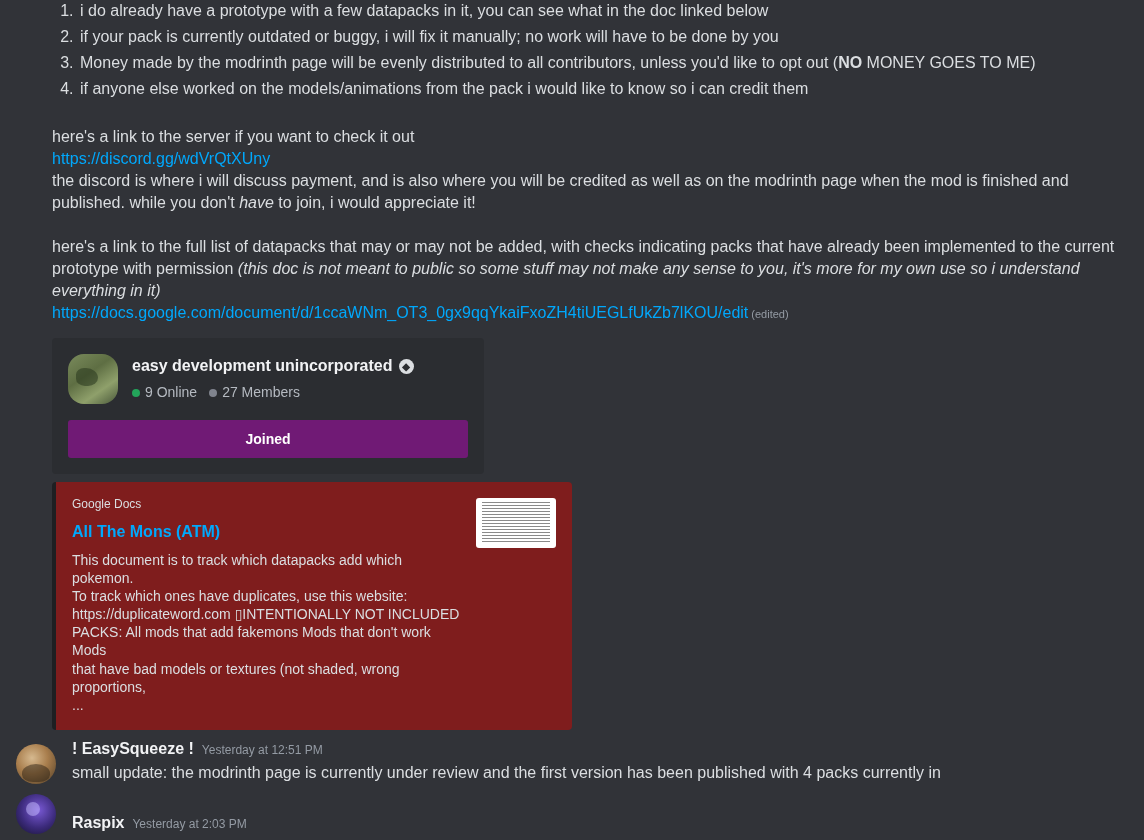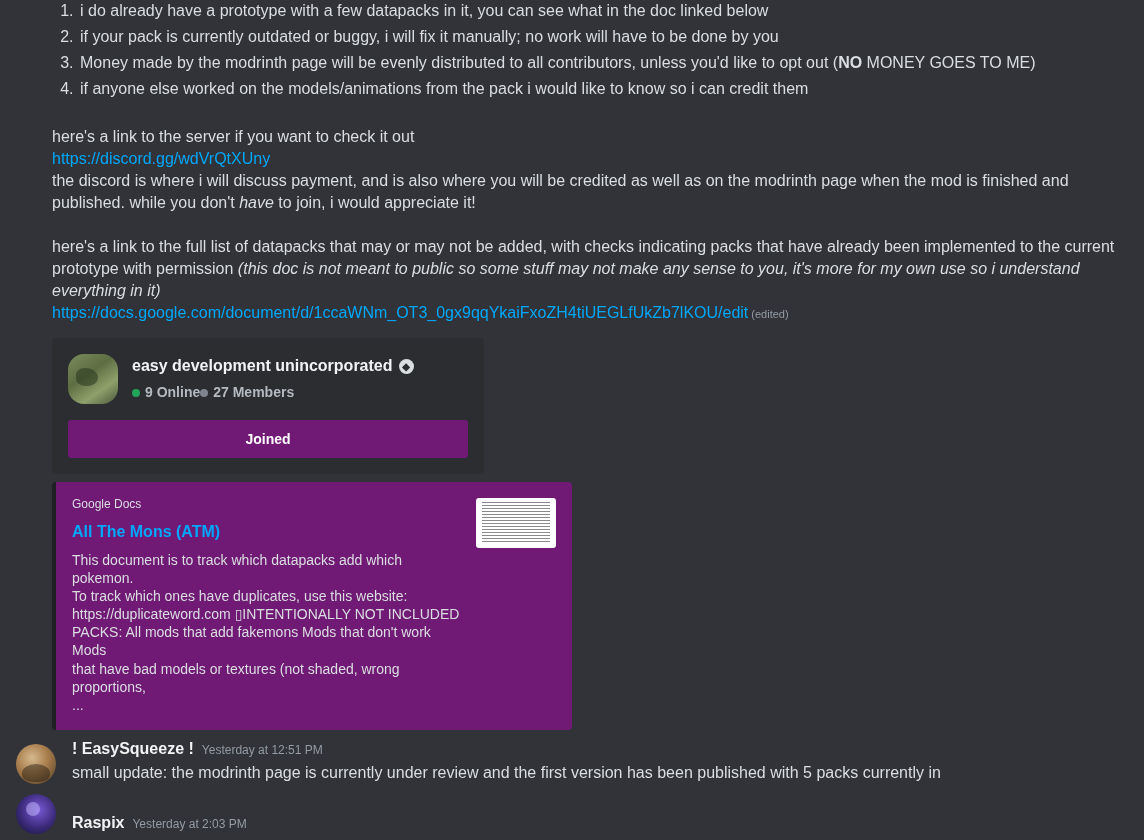--- a/index.html
+++ b/index.html
@@ -98,24 +98,25 @@
     background: #dbdee1;
     color: #2b2d31;
     font-size: 10px;
     line-height: 15px;
     text-align: center;
     display: inline-block;
   }
   .server-stats {
     display: flex;
     align-items: center;
+    gap: 12px;
     margin-top: 6px;
     font-size: 14px;
     color: #b5bac1;
-    font-weight: 700;
+    font-weight: 400;
   }
   .stat { display: flex; align-items: center; gap: 5px; }
   .dot {
     width: 8px; height: 8px; border-radius: 50%;
     display: inline-block;
   }
   .dot.online { background: #23a55a; }
   .dot.members { background: #80848e; }
   .join-button {
     display: block;
@@ -129,21 +130,21 @@
     font-size: 14px;
     font-weight: 600;
     font-family: "Liberation Sans", sans-serif;
     cursor: pointer;
   }
 
   
   .embed {
     margin-top: 8px;
     width: 520px;
-    background: #701a75;
+    background: #7f1d1d;
     border-left: 4px solid #1e1f22;
     border-radius: 4px;
     padding: 14px 16px 16px 16px;
     box-sizing: border-box;
     display: flex;
     justify-content: space-between;
     gap: 16px;
   }
   .embed-left { flex: 1 1 auto; min-width: 0; }
   .embed-provider {
@@ -302,21 +303,21 @@
 
 </div>
 
 <div class="message">
   <div class="avatar a1"></div>
   <div class="msg-body">
     <div class="msg-head">
       <span class="author">! EasySqueeze !</span>
       <span class="timestamp">Yesterday at 12:51 PM</span>
     </div>
-    <div class="msg-text">small update: the modrinth page is currently under review and the first version has been published with 5 packs currently in</div>
+    <div class="msg-text">small update: the modrinth page is currently under review and the first version has been published with 4 packs currently in</div>
   </div>
 </div>
 
 <div class="message">
   <div class="avatar a2"></div>
   <div class="msg-body">
     <div class="msg-head">
       <span class="author">Raspix</span>
       <span class="timestamp">Yesterday at 2:03 PM</span>
     </div>

